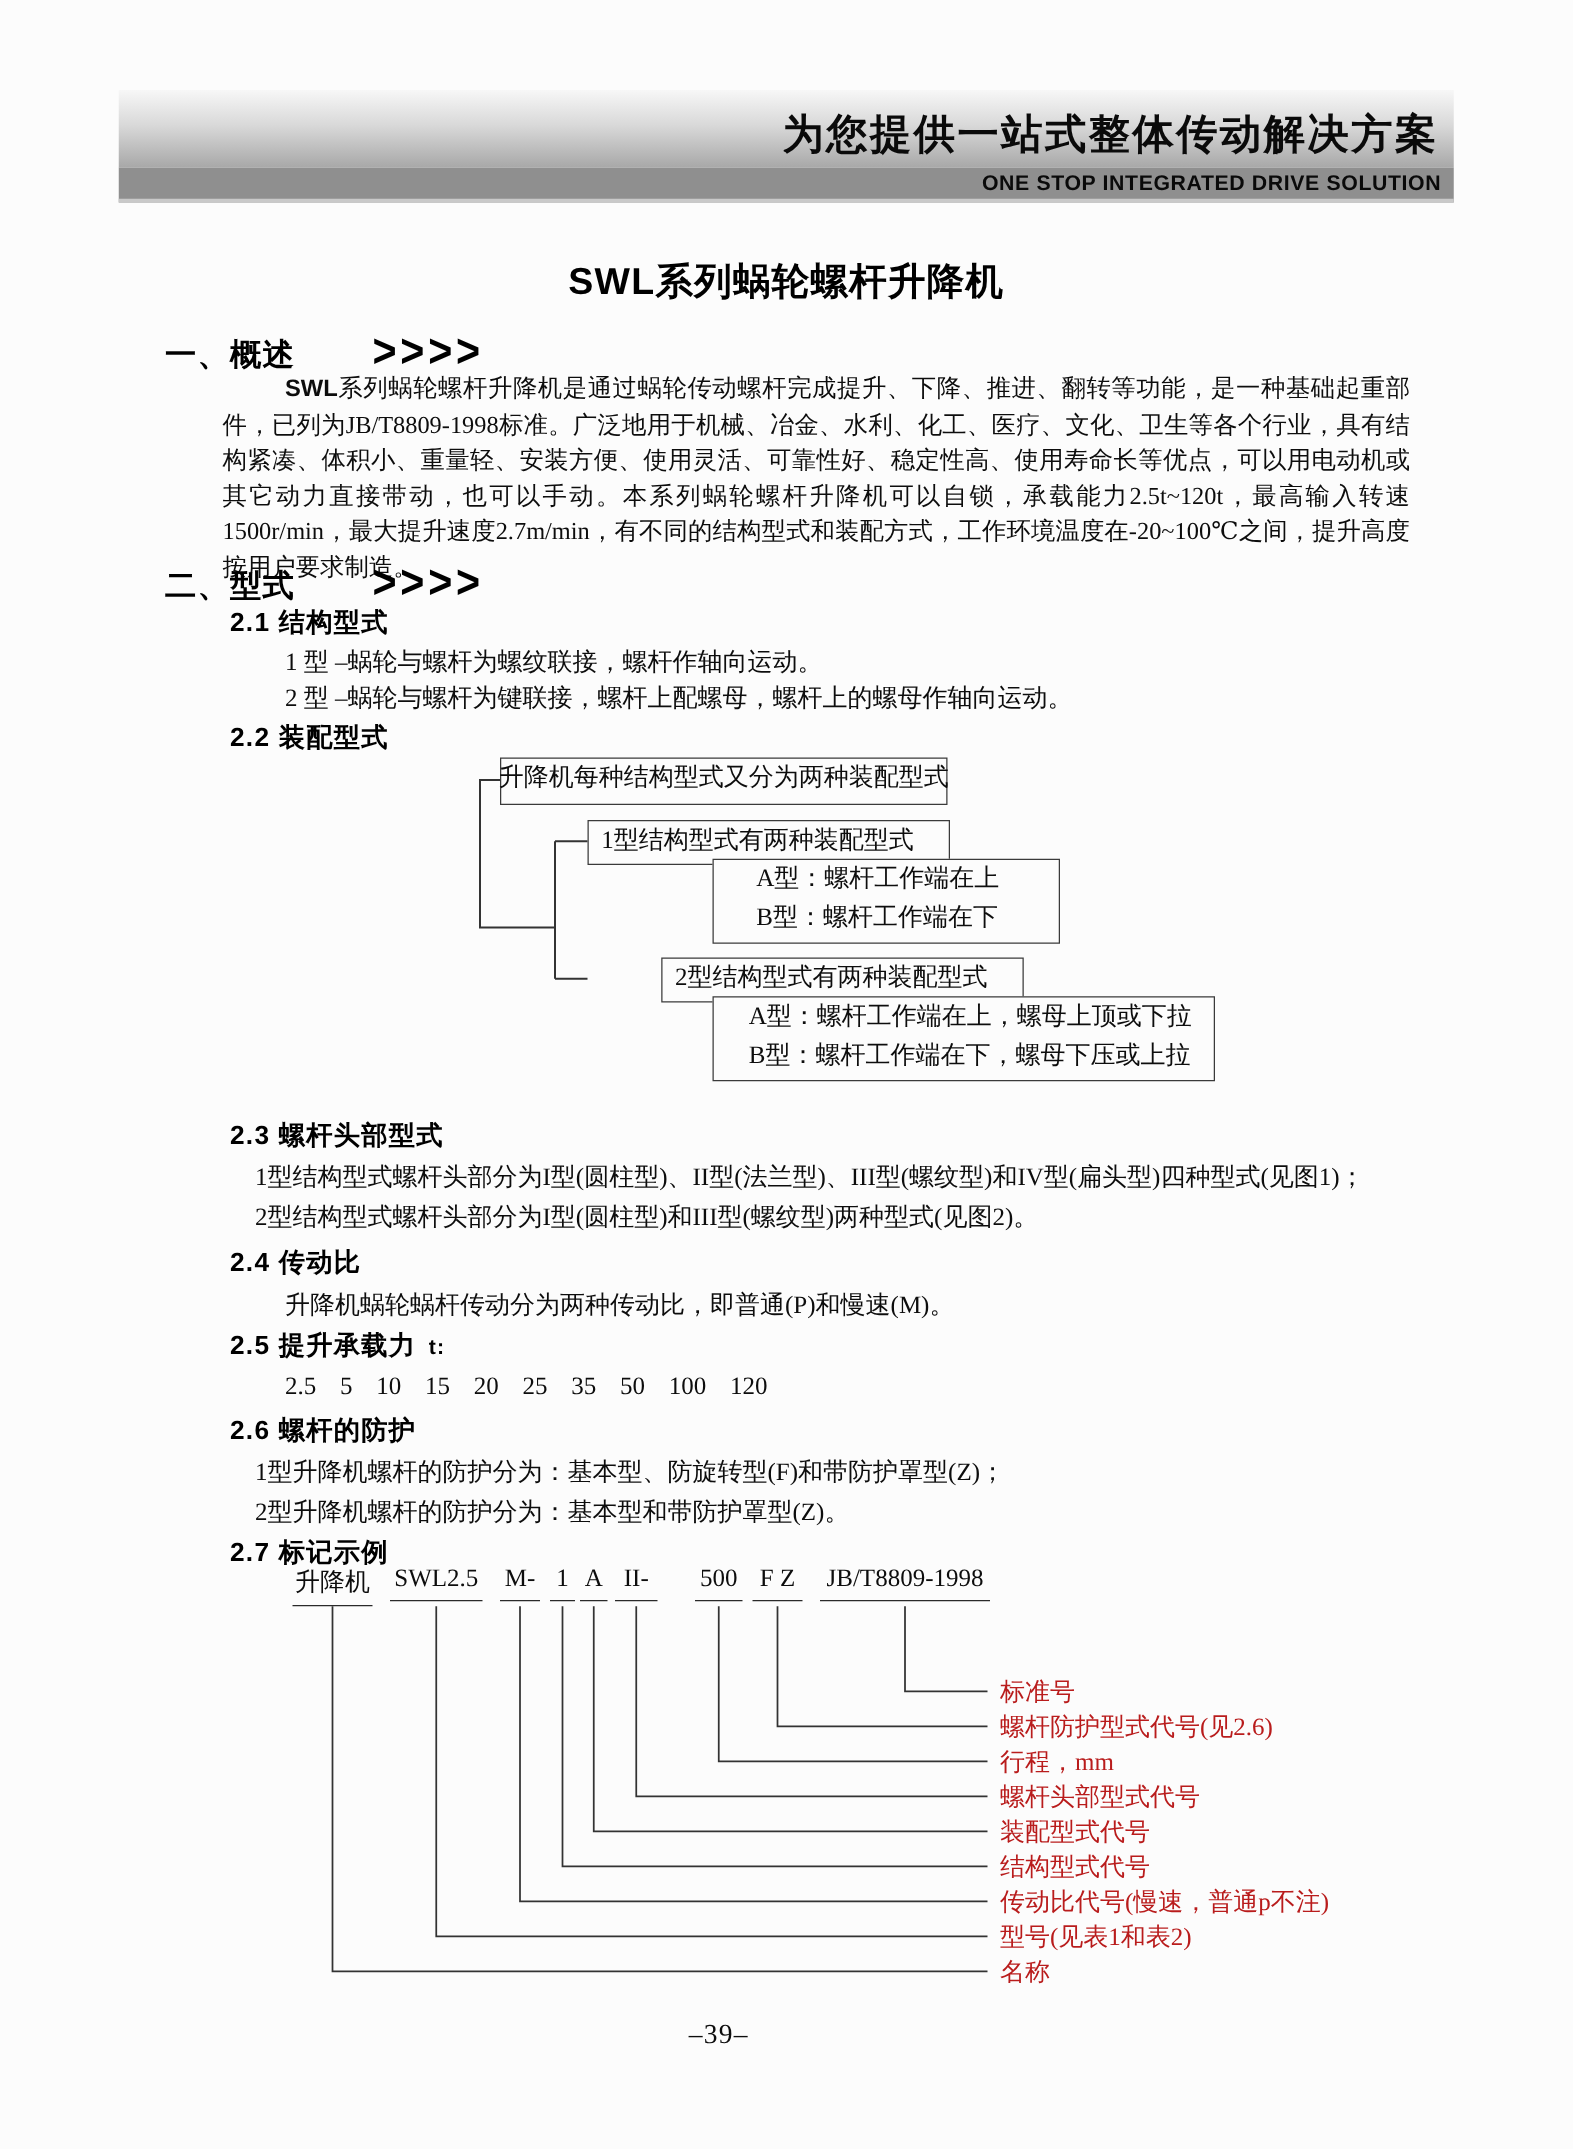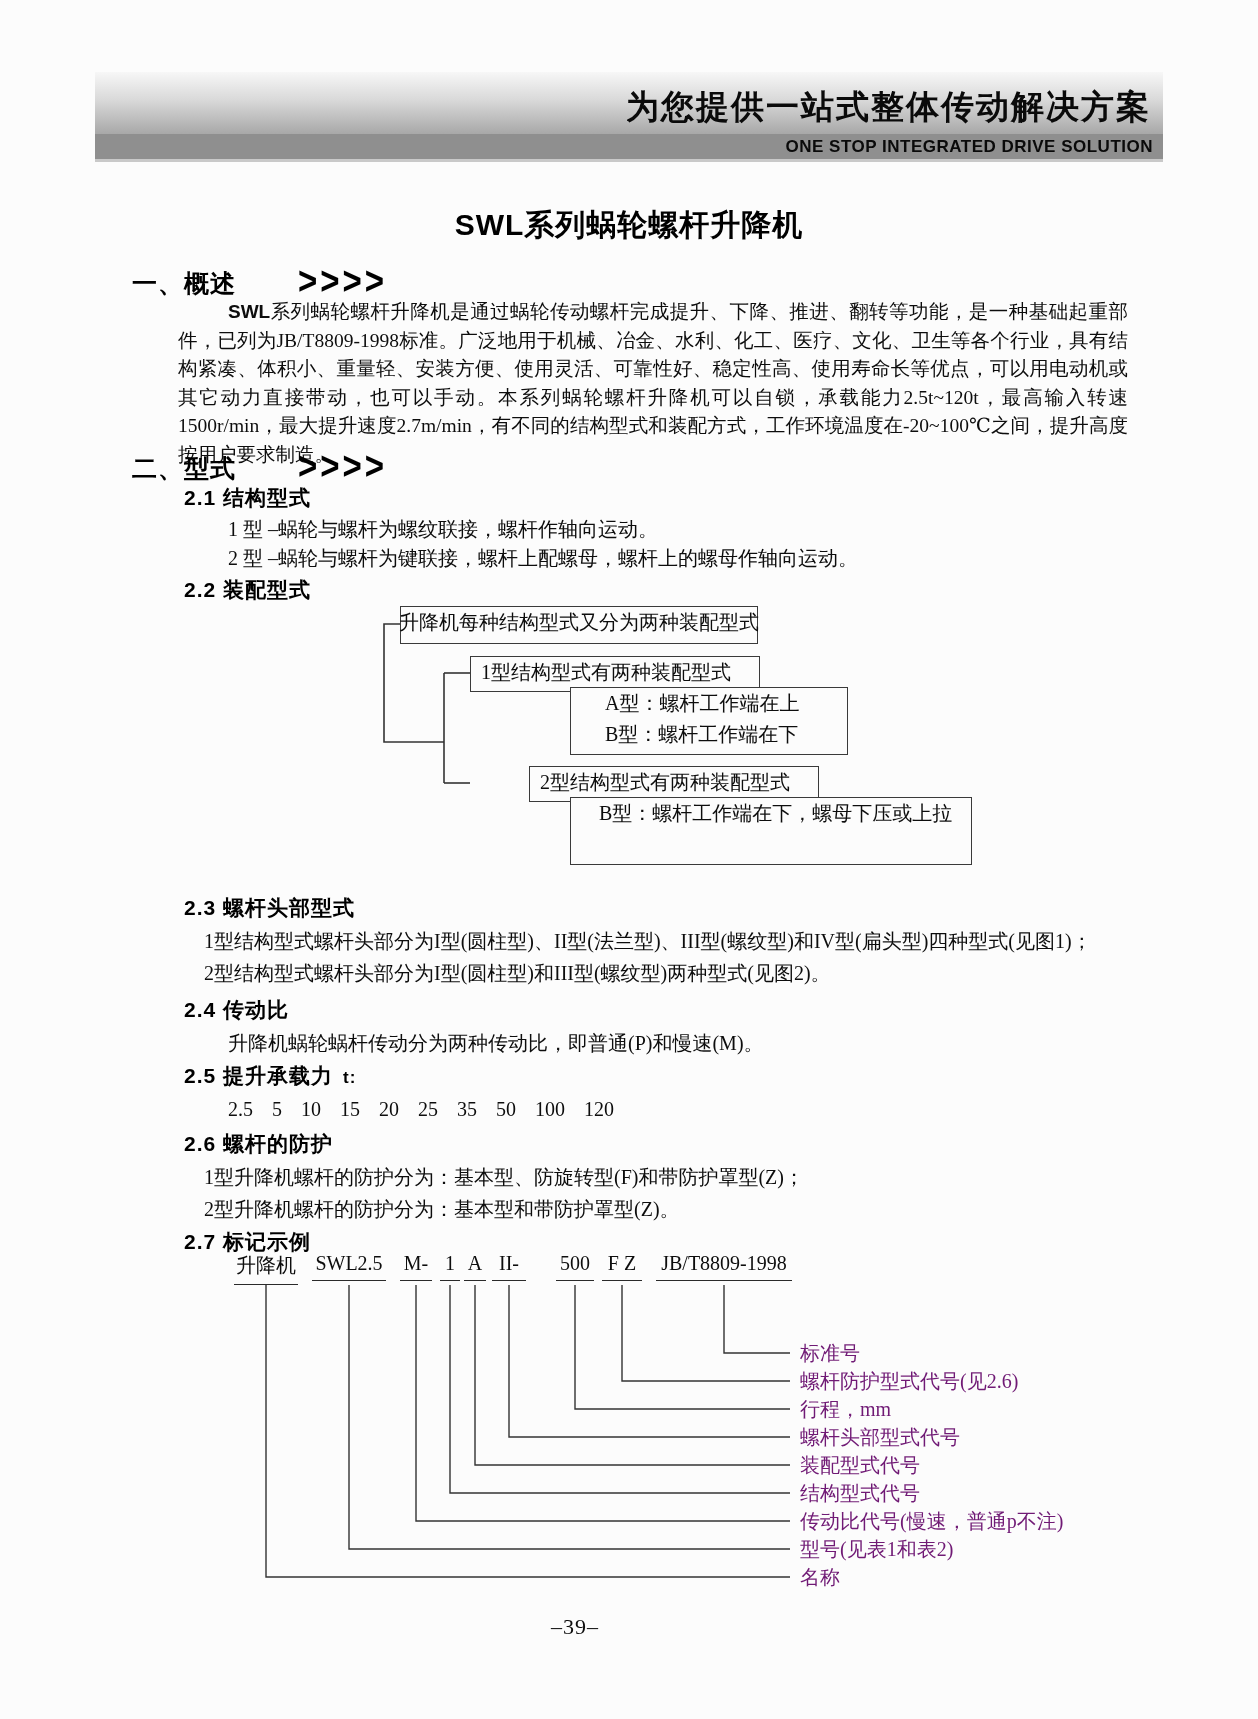--- a/index.html
+++ b/index.html
@@ -68,21 +68,21 @@
     font-size:20px;color:#0d0d0d;display:flex;flex-direction:column;justify-content:flex-start;
   }
   .dbox.center{align-items:center;}
   .dbox .line{line-height:31px;white-space:nowrap;}
   svg.overlay{position:absolute;left:0;top:0;pointer-events:none;}
   .mark-seg{
     position:absolute;top:1252px;text-align:center;font-size:20px;color:#0d0d0d;
     border-bottom:1.6px solid #2a2a2a;padding-bottom:5px;white-space:nowrap;
   }
   .mark-label{
-    position:absolute;left:800px;font-size:20px;color:#701a75;white-space:nowrap;
+    position:absolute;left:800px;font-size:20px;color:#b91c1c;white-space:nowrap;
   }
   .page-num{
     position:absolute;left:0;top:1614px;width:1150px;text-align:center;
     font-size:22px;color:#0d0d0d;letter-spacing:1px;
   }
 </style>
 </head>
 <body>
 
 <div class="banner">
@@ -119,20 +119,21 @@
   <div class="line">1型结构型式有两种装配型式</div>
 </div>
 <div class="dbox" style="left:570px;top:687px;width:242px;height:66px;padding-left:34px;">
   <div class="line">A型：螺杆工作端在上</div>
   <div class="line">B型：螺杆工作端在下</div>
 </div>
 <div class="dbox" style="left:485px;top:766px;width:278px;height:34px;padding-left:10px;margin-left:44px;">
   <div class="line">2型结构型式有两种装配型式</div>
 </div>
 <div class="dbox" style="left:570px;top:797px;width:372px;height:66px;padding-left:28px;">
+  <div class="line">A型：螺杆工作端在上，螺母上顶或下拉</div>
   <div class="line">B型：螺杆工作端在下，螺母下压或上拉</div>
 </div>
 
 <div class="sub-head" style="top:894px;">2.3 螺杆头部型式</div>
 <div class="body-line" style="left:204px;top:928px;">1型结构型式螺杆头部分为I型(圆柱型)、II型(法兰型)、III型(螺纹型)和IV型(扁头型)四种型式(见图1)；</div>
 <div class="body-line" style="left:204px;top:960px;">2型结构型式螺杆头部分为I型(圆柱型)和III型(螺纹型)两种型式(见图2)。</div>
 
 <div class="sub-head" style="top:996px;">2.4 传动比</div>
 <div class="body-line" style="left:228px;top:1030px;">升降机蜗轮蜗杆传动分为两种传动比，即普通(P)和慢速(M)。</div>
 

